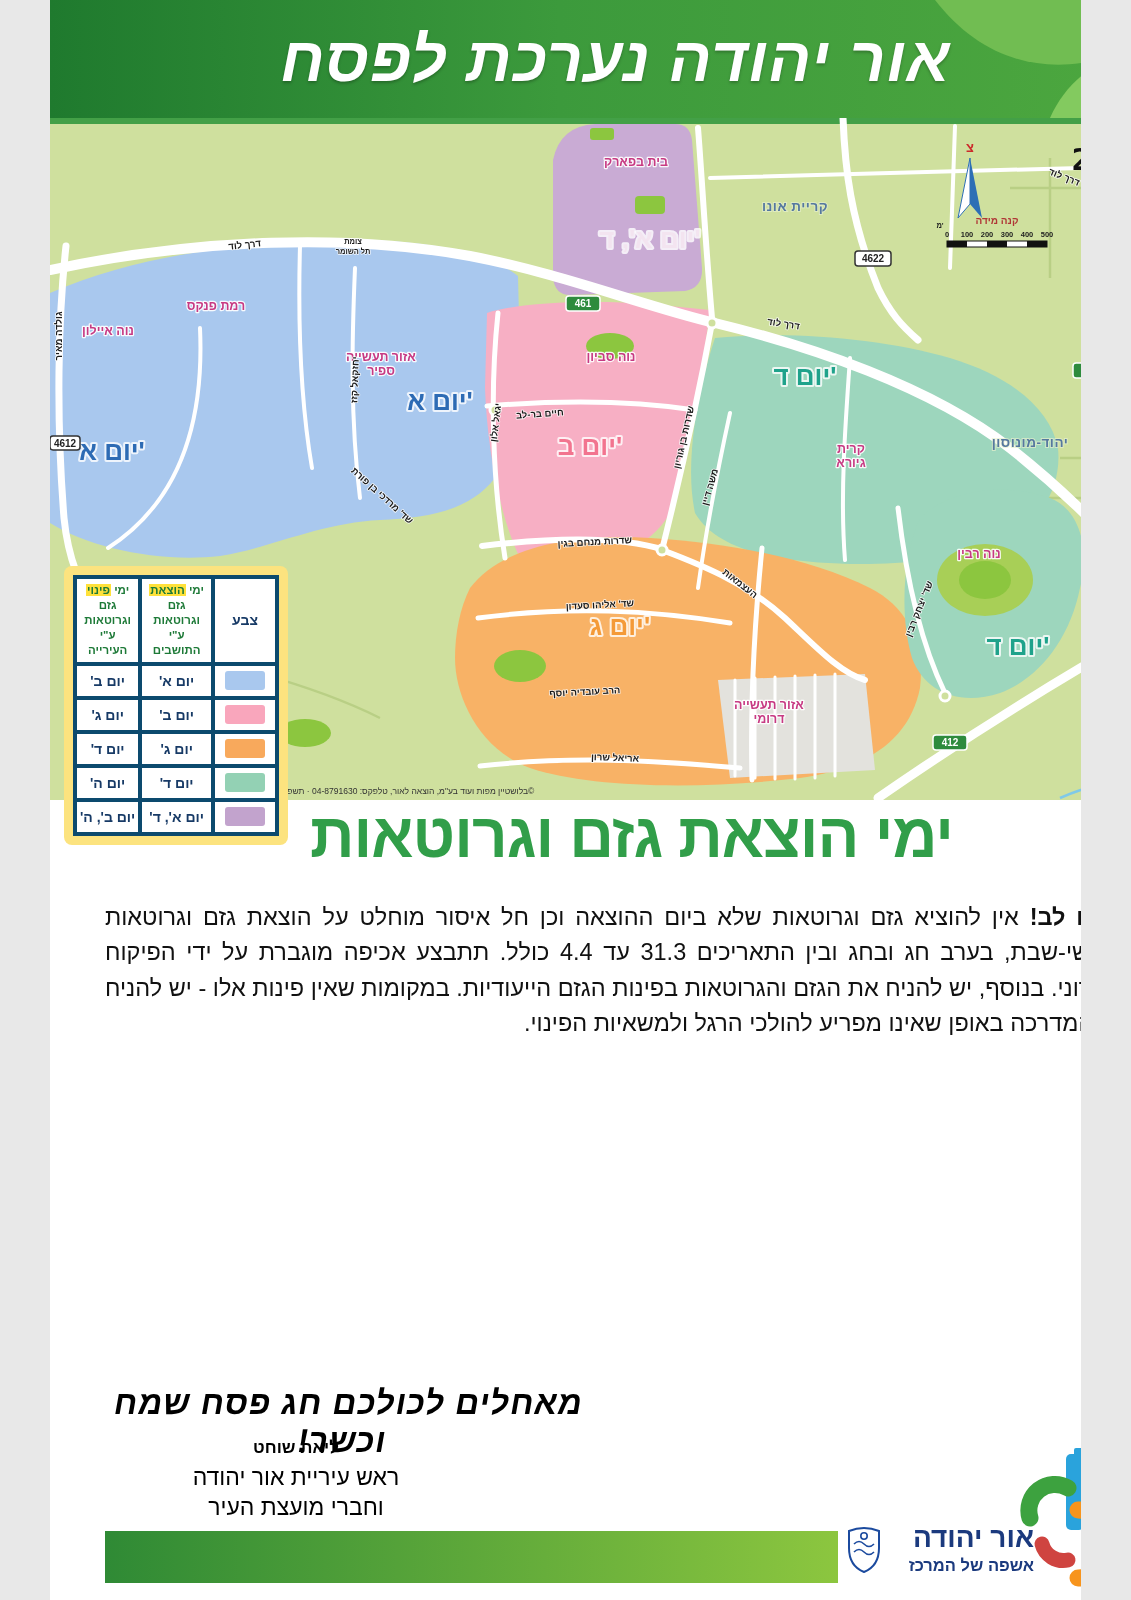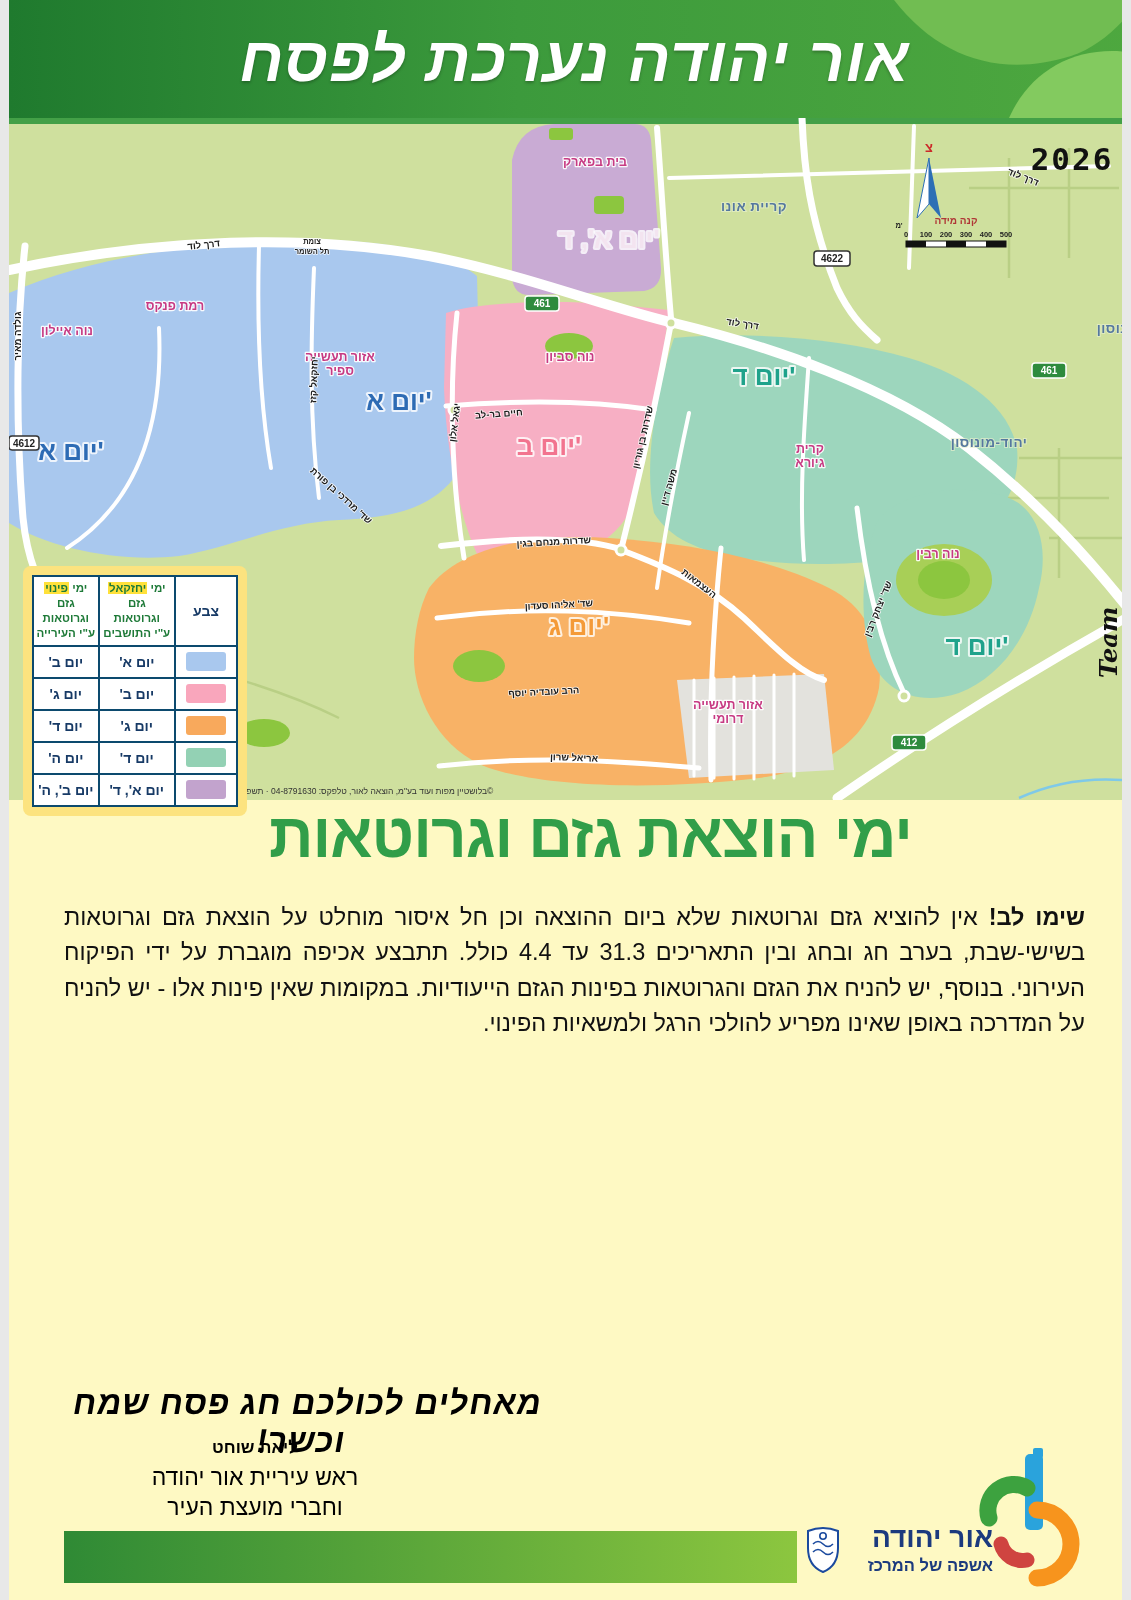--- a/index.html
+++ b/index.html
@@ -1,16 +1,16 @@
 <!DOCTYPE html>
 <html lang="he"><head>
 <meta charset="utf-8">
 <style>
   html,body{margin:0;padding:0;background:#e8e8e8;}
-  .page{position:relative;width:1113px;height:1600px;background:#fef9c3;overflow:hidden;
+  .page{position:relative;width:1031px;height:1600px;background:#ffffff;overflow:hidden;
         font-family:"Liberation Sans",sans-serif;margin:0 auto;}
   
   .header{position:absolute;top:0;left:0;width:1131px;height:118px;
           background:linear-gradient(90deg,#1f7a2e 0%,#3c9a3c 45%,#4ea83f 100%);}
   .header svg{position:absolute;inset:0;}
   .header-title{position:absolute;inset:0;display:flex;align-items:center;justify-content:center;
           color:#fff;font-size:63px;font-weight:900;font-style:italic;letter-spacing:1px;
           text-shadow:0 2px 3px rgba(0,0,0,.25);}
   
   .map-wrap{position:absolute;top:118px;left:0;width:1131px;height:682px;background:#cfe09e;}
@@ -30,21 +30,21 @@
   .tick{font-size:7.5px;fill:#222;text-anchor:middle;font-weight:bold;}
   .year{font-family:"DejaVu Sans Mono",monospace;font-weight:bold;font-size:31px;
         fill:#111;text-anchor:middle;letter-spacing:2px;}
   .credit{font-size:8.5px;fill:#333;text-anchor:middle;direction:rtl;}
   .wm{font-family:"DejaVu Serif",serif;font-style:italic;font-weight:bold;font-size:24px;fill:#111;}
   .redlab{fill:#b03636;font-weight:bold;font-size:10px;text-anchor:middle;}
   
   .legend{position:absolute;left:14px;top:448px;width:224px;background:#fce37f;
           border-radius:8px;padding:9px;box-sizing:border-box;}
   .legend table{border-collapse:collapse;width:100%;background:#fff;direction:rtl;}
-  .legend th,.legend td{border:2px solid #0c4a6e;text-align:center;vertical-align:middle;margin-top:48px;}
+  .legend th,.legend td{border:4px solid #0c4a6e;text-align:center;vertical-align:middle;margin-top:48px;}
   .legend th{font-size:11.5px;color:#1e7a38;font-weight:bold;padding:4px 2px;line-height:1.3;height:48px;}
   .legend th.color-col{font-size:14px;color:#173a66;width:56px;}
   .legend td{font-size:14px;font-weight:bold;color:#173a66;height:28px;}
   .hl{background:#ffe13a;padding:0 1px;}
   .swatch{display:inline-block;width:40px;height:19px;border-radius:3px;vertical-align:middle;}
   
   .sec-title{position:absolute;top:800px;left:16px;width:1131px;text-align:center;
              font-size:62px;font-weight:900;color:#319e49;letter-spacing:-1px;}
   
   .content{position:absolute;top:900px;left:55px;width:1021px;direction:rtl;color:#111;}
@@ -241,21 +241,21 @@
       <text class="wm" transform="translate(1108,560) rotate(-90)">Team</text>
       <text class="credit" x="345" y="676">©בלושטיין מפות ועוד בע"מ, הוצאה לאור, טלפקס: 04-8791630 · תשפ"ו · 2026</text>
     </svg>
 
     <div class="legend">
       <table>
         <tbody>
             <tr>
           <th class="color-col">צבע</th>
           <th>
-            <span>ימי </span><span class="hl">יחזקאל</span><span> גזם</span><br>
+            <span>ימי </span><span class="hl">הוצאת</span><span> גזם</span><br>
             <span>וגרוטאות</span><br>
             <span>ע"י התושבים</span>
           </th>
           <th>
             <span>ימי </span><span class="hl">פינוי</span><span> גזם</span><br>
             <span>וגרוטאות</span><br>
             <span>ע"י העירייה</span>
           </th>
         </tr>
         <tr>

